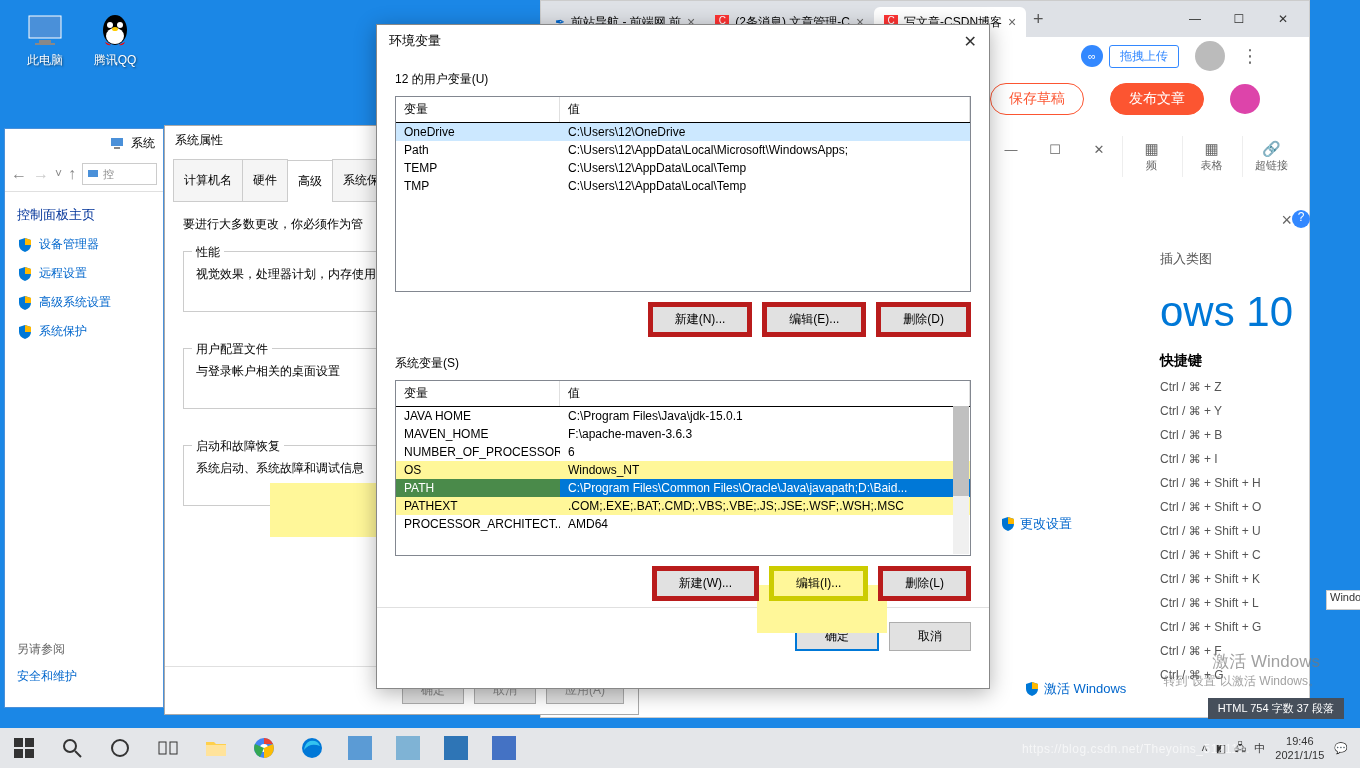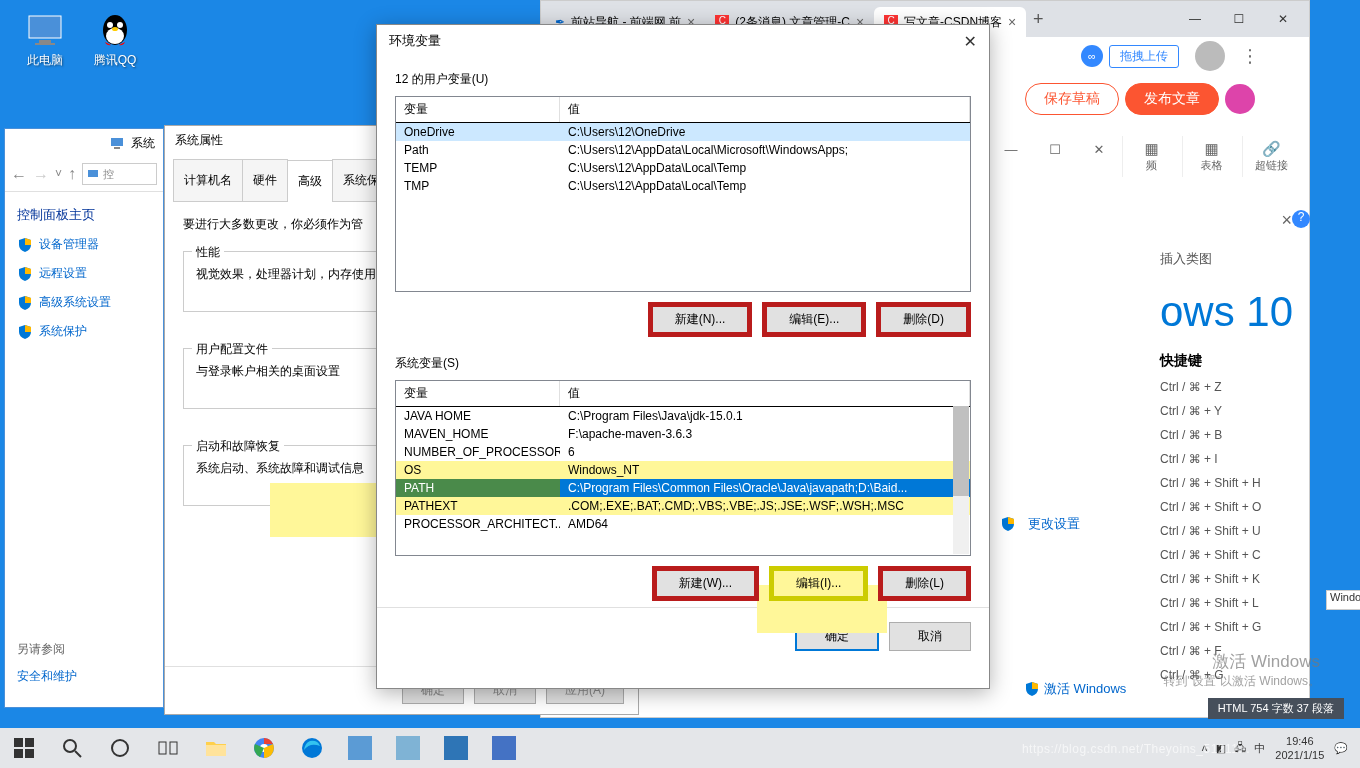--- a/index.html
+++ b/index.html
@@ -18,21 +18,21 @@
 .tab-close { color: #666; font-size: 14px; }
 .newtab { width: 24px; text-align: center; font-size: 18px; color: #555; }
 .win-ctrl { margin-left: auto; display: flex; }
 .win-ctrl div { width: 44px; height: 30px; text-align: center; line-height: 30px; color: #333; }
 .baidu-bar { position: absolute; right: 50px; top: 40px; display: flex; align-items: center; gap: 6px; }
 .baidu-badge { width: 22px; height: 22px; background: #3388ff; border-radius: 50%; color: #fff; font-size: 11px; text-align: center; line-height: 22px; }
 .baidu-btn { border: 1px solid #3388ff; color: #3388ff; padding: 2px 10px; font-size: 12px; border-radius: 3px; }
 .avatar-grey { width: 30px; height: 30px; background: #bbb; border-radius: 50%; margin-left: 10px; }
 .more-dots { color: #666; font-size: 18px; margin-left: 10px; }
 
-.csdn-toolbar { position: absolute; top: 83px; left: 990px; width: 320px; display: flex; gap: 6px; align-items: center; margin-left: 35px; }
+.csdn-toolbar { position: absolute; top: 83px; left: 990px; width: 320px; display: flex; gap: 26px; align-items: center; }
 .csdn-btn { padding: 6px 18px; border-radius: 16px; font-size: 14px; border: 1px solid #fc5531; }
 .csdn-draft { background: #fff; color: #fc5531; }
 .csdn-publish { background: #fc5531; color: #fff; }
 .csdn-avatar { width: 30px; height: 30px; border-radius: 50%; background: #d4a; }
 
 .csdn-tools { position: absolute; top: 136px; left: 990px; width: 310px; background: #fff; display: flex; gap: 2px; }
 .csdn-win-btn { width: 42px; height: 28px; text-align: center; line-height: 28px; color: #666; font-size: 13px; }
 .csdn-tool { width: 58px; text-align: center; font-size: 11px; color: #666; border-left: 1px solid #eee; padding: 4px 0; }
 .csdn-tool .ti { font-size: 15px; }
 
@@ -97,21 +97,21 @@
 .et-scroll { position: absolute; right: 1px; top: 25px; bottom: 1px; width: 16px; background: #f0f0f0; }
 .et-thumb { width: 100%; height: 90px; background: #c0c0c0; }
 .env-btns { display: flex; justify-content: flex-end; gap: 10px; margin-top: 10px; }
 .env-btn { padding: 4px 22px; font-size: 12px; border: 5px solid #b91c1c; background: #e1e1e1; }
 .env-btn.hl { background: #fff799; border-color: #cccc00; }
 .dlg-footer { display: flex; justify-content: flex-end; gap: 10px; padding: 14px 18px; border-top: 1px solid #e0e0e0; }
 .dlg-btn { padding: 4px 28px; font-size: 12px; border: 1px solid #adadad; background: #e1e1e1; }
 .dlg-btn.primary { border: 2px solid #0078d7; }
 .yellow-patch { position: absolute; background: #fff799; }
 
-.change-settings { position: absolute; left: 1000px; top: 515px; display: flex; align-items: center; gap: 12px; font-size: 13px; color: #0066cc; }
+.change-settings { position: absolute; left: 1000px; top: 515px; display: flex; align-items: center; gap: 4px; font-size: 13px; color: #0066cc; }
 .activate-win { position: absolute; left: 1024px; top: 680px; display: flex; align-items: center; gap: 4px; font-size: 13px; color: #0066cc; }
 
 
 .taskbar { position: absolute; bottom: 0; left: 0; right: 0; height: 40px; background: #e4e6e9; display: flex; align-items: center; }
 .tb-item { width: 48px; height: 40px; display: flex; align-items: center; justify-content: center; }
 .tb-icon { width: 24px; height: 24px; }
 .tray { margin-left: auto; display: flex; align-items: center; gap: 10px; padding-right: 12px; font-size: 11px; color: #333; }
 .tray .time { text-align: center; line-height: 1.3; }
 .tray-icons { display: flex; gap: 8px; align-items: center; }
 .url-overlay { position: absolute; right: 110px; bottom: 12px; font-size: 12px; color: rgba(255,255,255,0.65); letter-spacing: 0.5px; }

